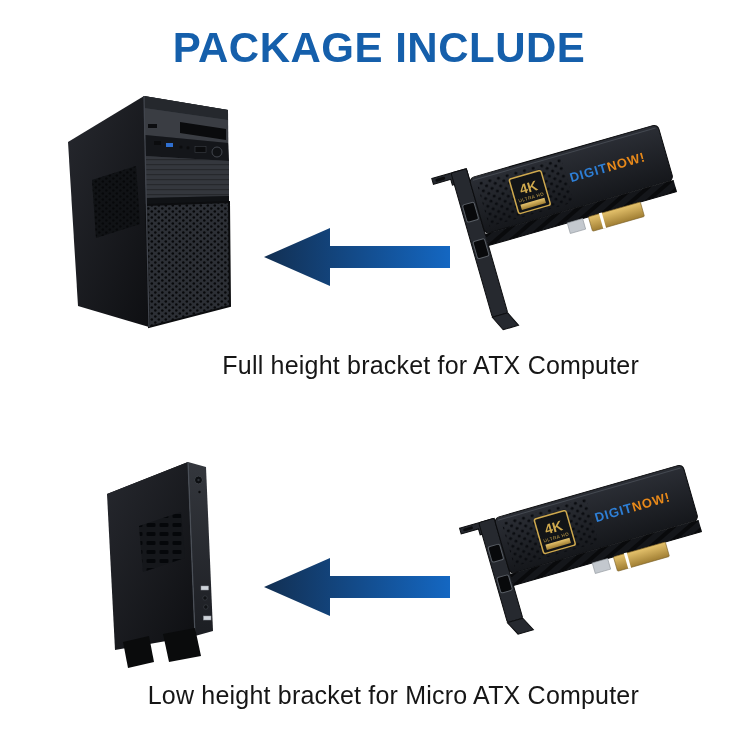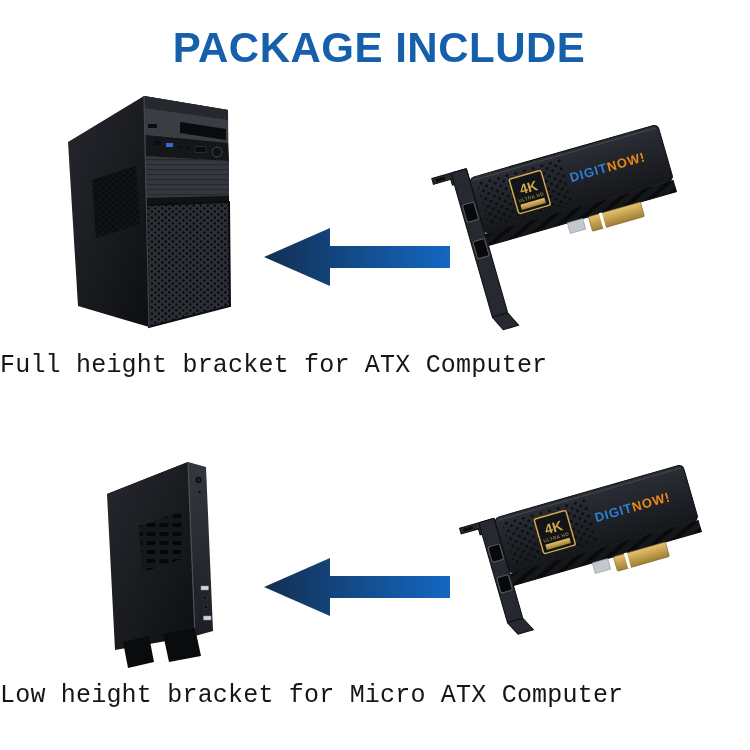--- a/index.html
+++ b/index.html
@@ -7,22 +7,22 @@
     position:relative;width:750px;height:750px;background:#fff;
     font-family:"Liberation Sans",sans-serif;overflow:hidden;
   }
   svg{overflow:visible;display:block;}
   .abs{position:absolute;}
   .title{
     position:absolute;top:24px;left:4px;width:750px;text-align:center;
     font-size:42px;font-weight:bold;color:#155fab;letter-spacing:0.5px;
   }
   .caption{
-    position:absolute;left:0;width:639px;text-align:left;
-    font-size:25px;color:#161616;letter-spacing:0.2px;font-family:Liberation Mono, monospace;
+    position:absolute;left:0;width:639px;text-align:right;
+    font-size:25px;color:#161616;letter-spacing:0.2px;
   }
   .caption.top{top:351px;}
   .caption.bottom{top:681px;}
   text{font-family:"Liberation Sans",sans-serif;}
 </style>
 </head>
 <body>
 
 <svg width="0" height="0" class="abs" aria-hidden="true">
   <defs>

